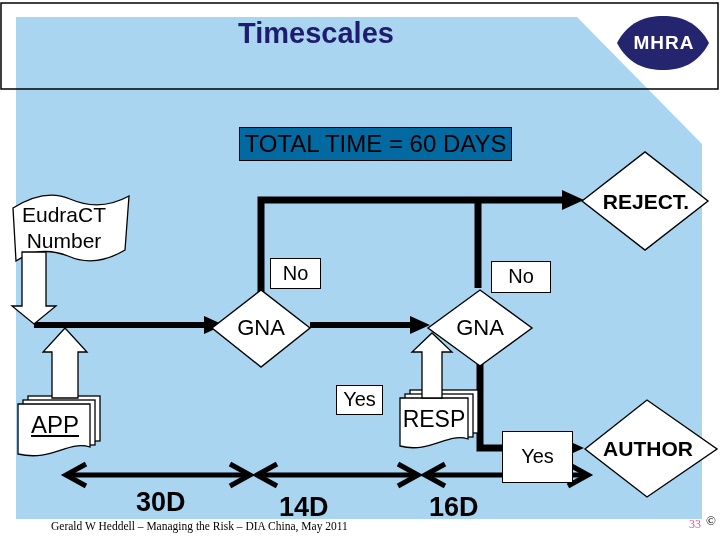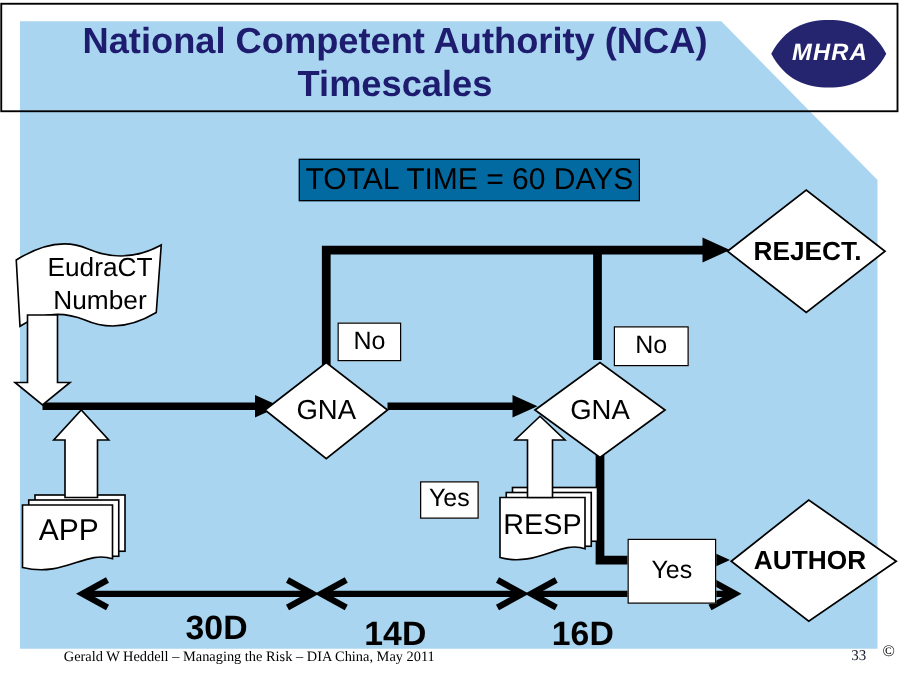--- a/index.html
+++ b/index.html
@@ -8,62 +8,62 @@
     font-family:"Liberation Sans",sans-serif;overflow:hidden;
   }
   .abs{position:absolute;}
   svg{position:absolute;left:0;top:0;}
   .title{
     left:16px;top:16px;width:600px;text-align:center;
     font-weight:bold;font-size:29px;line-height:35px;color:#1d1c6e;
   }
   .logo-text{
     left:618px;top:32px;width:92px;text-align:center;color:#ffffff;
-    font-weight:bold;font-size:19px;letter-spacing:1px;font-style:italic;
+    font-weight:bold;font-size:19px;letter-spacing:1px;
   }
   .total-box{
     left:239px;top:127px;width:271px;height:32px;background:#0369a1;
     border:1.5px solid #000;text-align:center;font-size:24px;line-height:32px;color:#000;
     box-sizing:content-box;
   }
   .eudract{
-    left:28px;top:202px;width:104px;text-align:center;
+    left:12px;top:202px;width:104px;text-align:center;
     font-size:21px;line-height:26px;color:#000;
   }
   .small-box{
     background:#ffffff;border:1.5px solid #000;text-align:center;
     font-size:20px;color:#000;box-sizing:border-box;margin-top:48px;
   }
   .no1{left:270px;top:210px;width:51px;height:31px;line-height:28px;}
   .no2{left:491px;top:213px;width:60px;height:32px;line-height:29px;}
   .yes1{left:336px;top:337px;width:47px;height:30px;line-height:27px;}
   .yes2{left:502px;top:383px;width:71px;height:52px;line-height:49px;}
   .diamond-label{
     text-align:center;color:#000;font-size:22px;
   }
   .gna1{left:211px;top:315px;width:100px;}
   .gna2{left:430px;top:315px;width:100px;}
   .author{left:585px;top:190px;width:122px;font-weight:bold;font-size:21px;}
   .reject{left:587px;top:437px;width:122px;font-weight:bold;font-size:21px;}
   .doc-label{color:#000;text-align:center;}
-  .app{left:22px;top:411px;width:66px;font-size:24px;}
+  .app{left:22px;top:411px;width:66px;font-size:24px;text-decoration:underline;}
   .resp{left:399px;top:406px;width:70px;font-size:23px;}
   .tl-label{
-    text-align:right;font-weight:bold;font-size:27px;color:#000;width:62px;
+    text-align:left;font-weight:bold;font-size:27px;color:#000;width:62px;
   }
   .d30{left:136px;top:487px;}
   .d14{left:279px;top:492px;}
   .d16{left:429px;top:492px;}
   .footer{
     left:27px;top:520px;width:520px;
     font-family:"Liberation Serif",serif;font-size:11.5px;color:#000;margin-left:24px;
   }
   .pagenum{
-    left:681px;top:517px;width:20px;text-align:left;
-    font-family:"Liberation Serif",serif;font-size:12px;color:#0f172a;
+    left:681px;top:517px;width:20px;text-align:right;
+    font-family:"Liberation Serif",serif;font-size:12px;color:#ec4899;
   }
   .copyright{
     left:702px;top:513px;width:18px;text-align:center;
     font-family:"Liberation Serif",serif;font-size:13px;color:#000;
   }
 </style>
 </head>
 <body>
 
 <div class="slide">
@@ -117,21 +117,20 @@
       <path d="M398,464 L418,475 L398,486"></path>
       <path d="M425,475 L588,475"></path>
       <path d="M445,464 L425,475 L445,486"></path>
       <path d="M568,464 L588,475 L568,486"></path>
     </g>
 
     <path d="M617,43 C628,22 645,16 663,16 C681,16 698,22 709,43 C698,64 681,70 663,70 C645,70 628,64 617,43 Z" fill="#24246f"></path>
   </svg>
 
   <div class="abs title">
-    <div>National Competent Authority (NCA)</div>
     <div>Timescales</div>
   </div>
 
   <div class="abs logo-text">MHRA</div>
 
   <div class="abs total-box">TOTAL TIME = 60 DAYS</div>
 
   <div class="abs eudract">EudraCT Number</div>
 
   <div class="abs small-box no1">No</div>

